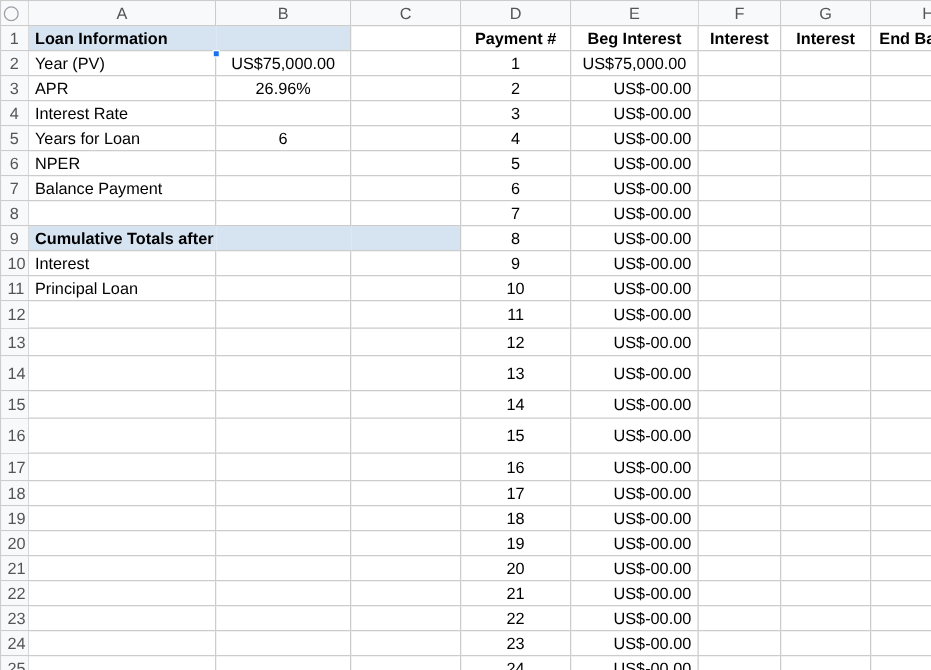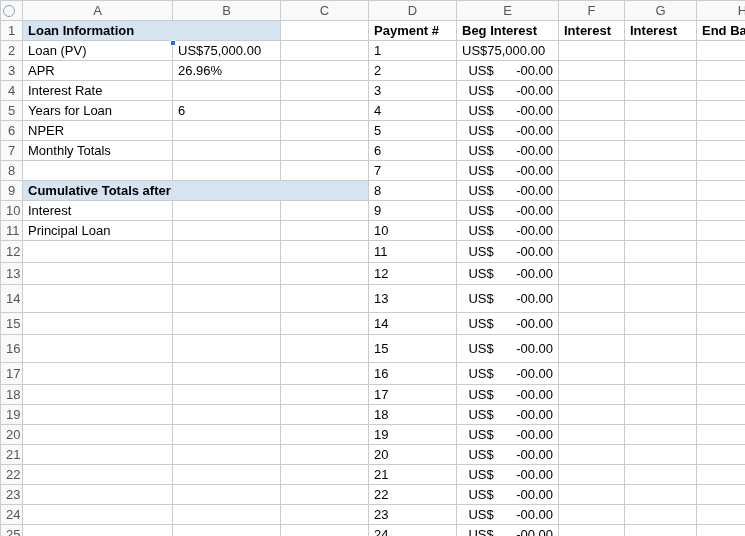--- a/index.html
+++ b/index.html
@@ -56,24 +56,24 @@
   .col-E { width: 102px; }
   .col-F { width: 66px; }
   .col-G { width: 72px; }
   .col-H { width: 92px; }
 
   .hdr-blue {
     background: #d6e4f2;
     font-weight: bold;
   }
   .bold { font-weight: bold; }
-  .right { text-align: left; }
+  .right { text-align: center; }
   .left { text-align: left; }
-  .us-cell { text-align: center; padding-left: 8px; }
-  .us-val { float: right; margin-left: 19px; }
+  .us-cell { text-align: right; padding-left: 8px; }
+  .us-val { float: right; }
 
   .selected-drag {
     position: absolute;
     width: 6px; height: 6px;
     background: #1a73e8;
     border: 1px solid #fff;
     border-radius: 1px;
   }
   .row-tall { height: 22px; }
   .row-xtall { height: 28px; }
@@ -127,21 +127,21 @@
           <td class="hdr-blue no-left-border"></td>
           <td></td>
           <td class="bold right">Payment #</td>
           <td class="bold right">Beg Interest</td>
           <td class="bold right">Interest</td>
           <td class="bold right">Interest</td>
           <td class="bold right">End Balance</td>
         </tr>
         <tr>
           <th class="rowhead">2</th>
-          <td class="left">Loan (PV)</td>
+          <td class="left">Year (PV)</td>
           <td class="right">US$75,000.00</td>
           <td></td>
           <td class="right">1</td>
           <td class="right">US$75,000.00</td>
           <td></td>
           <td></td>
           <td></td>
         </tr>
         <tr>
           <th class="rowhead">3</th>
@@ -182,21 +182,21 @@
           <td></td>
           <td></td>
           <td class="right">5</td>
           <td class="us-cell">US$<span class="us-val">-00.00</span></td>
           <td></td>
           <td></td>
           <td></td>
         </tr>
         <tr>
           <th class="rowhead">7</th>
-          <td class="left">Monthly Totals</td>
+          <td class="left">Balance Payment</td>
           <td></td>
           <td></td>
           <td class="right">6</td>
           <td class="us-cell">US$<span class="us-val">-00.00</span></td>
           <td></td>
           <td></td>
           <td></td>
         </tr>
         <tr>
           <th class="rowhead">8</th>

